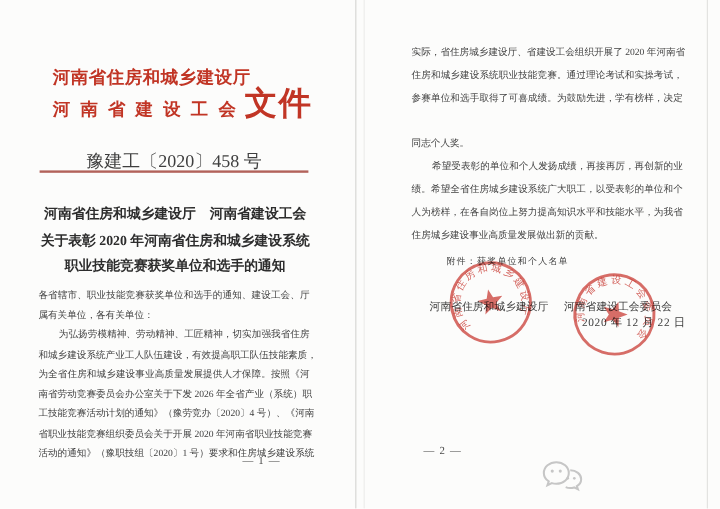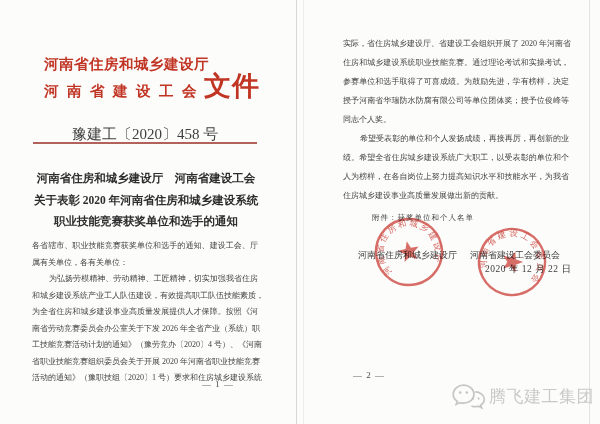--- a/index.html
+++ b/index.html
@@ -71,21 +71,20 @@
   </div>
 
   <div class="fold-line fold-a"></div>
   <div class="fold-line fold-b"></div>
   <div class="fold-line edge-r"></div>
 
   <div class="page rp">
     <div class="abs bline" style="top:38px">实际，省住房城乡建设厅、省建设工会组织开展了 2020 年河南省</div>
     <div class="abs bline" style="top:57px">住房和城乡建设系统职业技能竞赛。通过理论考试和实操考试，</div>
     <div class="abs bline" style="top:76px">参赛单位和选手取得了可喜成绩。为鼓励先进，学有榜样，决定</div>
-    <div class="abs bline" style="top:95px">授予河南省华瑞防水防腐有限公司等单位团体奖；授予位俊峰等</div>
     <div class="abs bline noj" style="top:114px">同志个人奖。</div>
     <div class="abs bline indent" style="top:133px">希望受表彰的单位和个人发扬成绩，再接再厉，再创新的业</div>
     <div class="abs bline" style="top:152px">绩。希望全省住房城乡建设系统广大职工，以受表彰的单位和个</div>
     <div class="abs bline" style="top:171px">人为榜样，在各自岗位上努力提高知识水平和技能水平，为我省</div>
     <div class="abs bline noj" style="top:190px">住房城乡建设事业高质量发展做出新的贡献。</div>
 
     <div class="abs attach">附件：获奖单位和个人名单</div>
 
     <div class="abs sig" style="left:62px;top:249px">河南省住房和城乡建设厅</div>
     <div class="abs sig" style="left:174px;top:249px">河南省建设工会委员会</div>
@@ -115,15 +114,14 @@
   <svg class="abs" style="left:451px;top:382px" width="36" height="30" viewBox="0 0 36 30">
     <path d="M 23,12.2 C 23,17.3 18.3,21.2 12.6,21.2 C 11.3,21.2 10,21 8.9,20.6 L 5.2,22.4 L 6.3,19.2
              C 3.7,17.6 2.2,15.1 2.2,12.2 C 2.2,7.1 6.9,3.2 12.6,3.2 C 18.3,3.2 23,7.1 23,12.2 Z" fill="none" stroke="#c6c6c6" stroke-width="1.7"></path>
     <circle cx="9.2" cy="10.6" r="1.3" fill="#c6c6c6"></circle>
     <circle cx="15.9" cy="10.6" r="1.3" fill="#c6c6c6"></circle>
     <path d="M 20.4,23.9 C 21.5,24.4 22.8,24.7 24.2,24.7 C 25.3,24.7 26.4,24.5 27.4,24.2 L 30.6,25.8
              L 29.7,23.1 C 31.9,21.8 33.3,19.7 33.3,17.3 C 33.3,13.2 29.2,9.9 24.2,9.9" fill="none" stroke="#c6c6c6" stroke-width="1.7"></path>
     <circle cx="22.1" cy="16.6" r="1.1" fill="#c6c6c6"></circle>
     <circle cx="27.6" cy="16.6" r="1.1" fill="#c6c6c6"></circle>
   </svg>
-  <div class="abs wm-text">腾飞建工集团</div>
 
 </div>
 
 </body></html>

